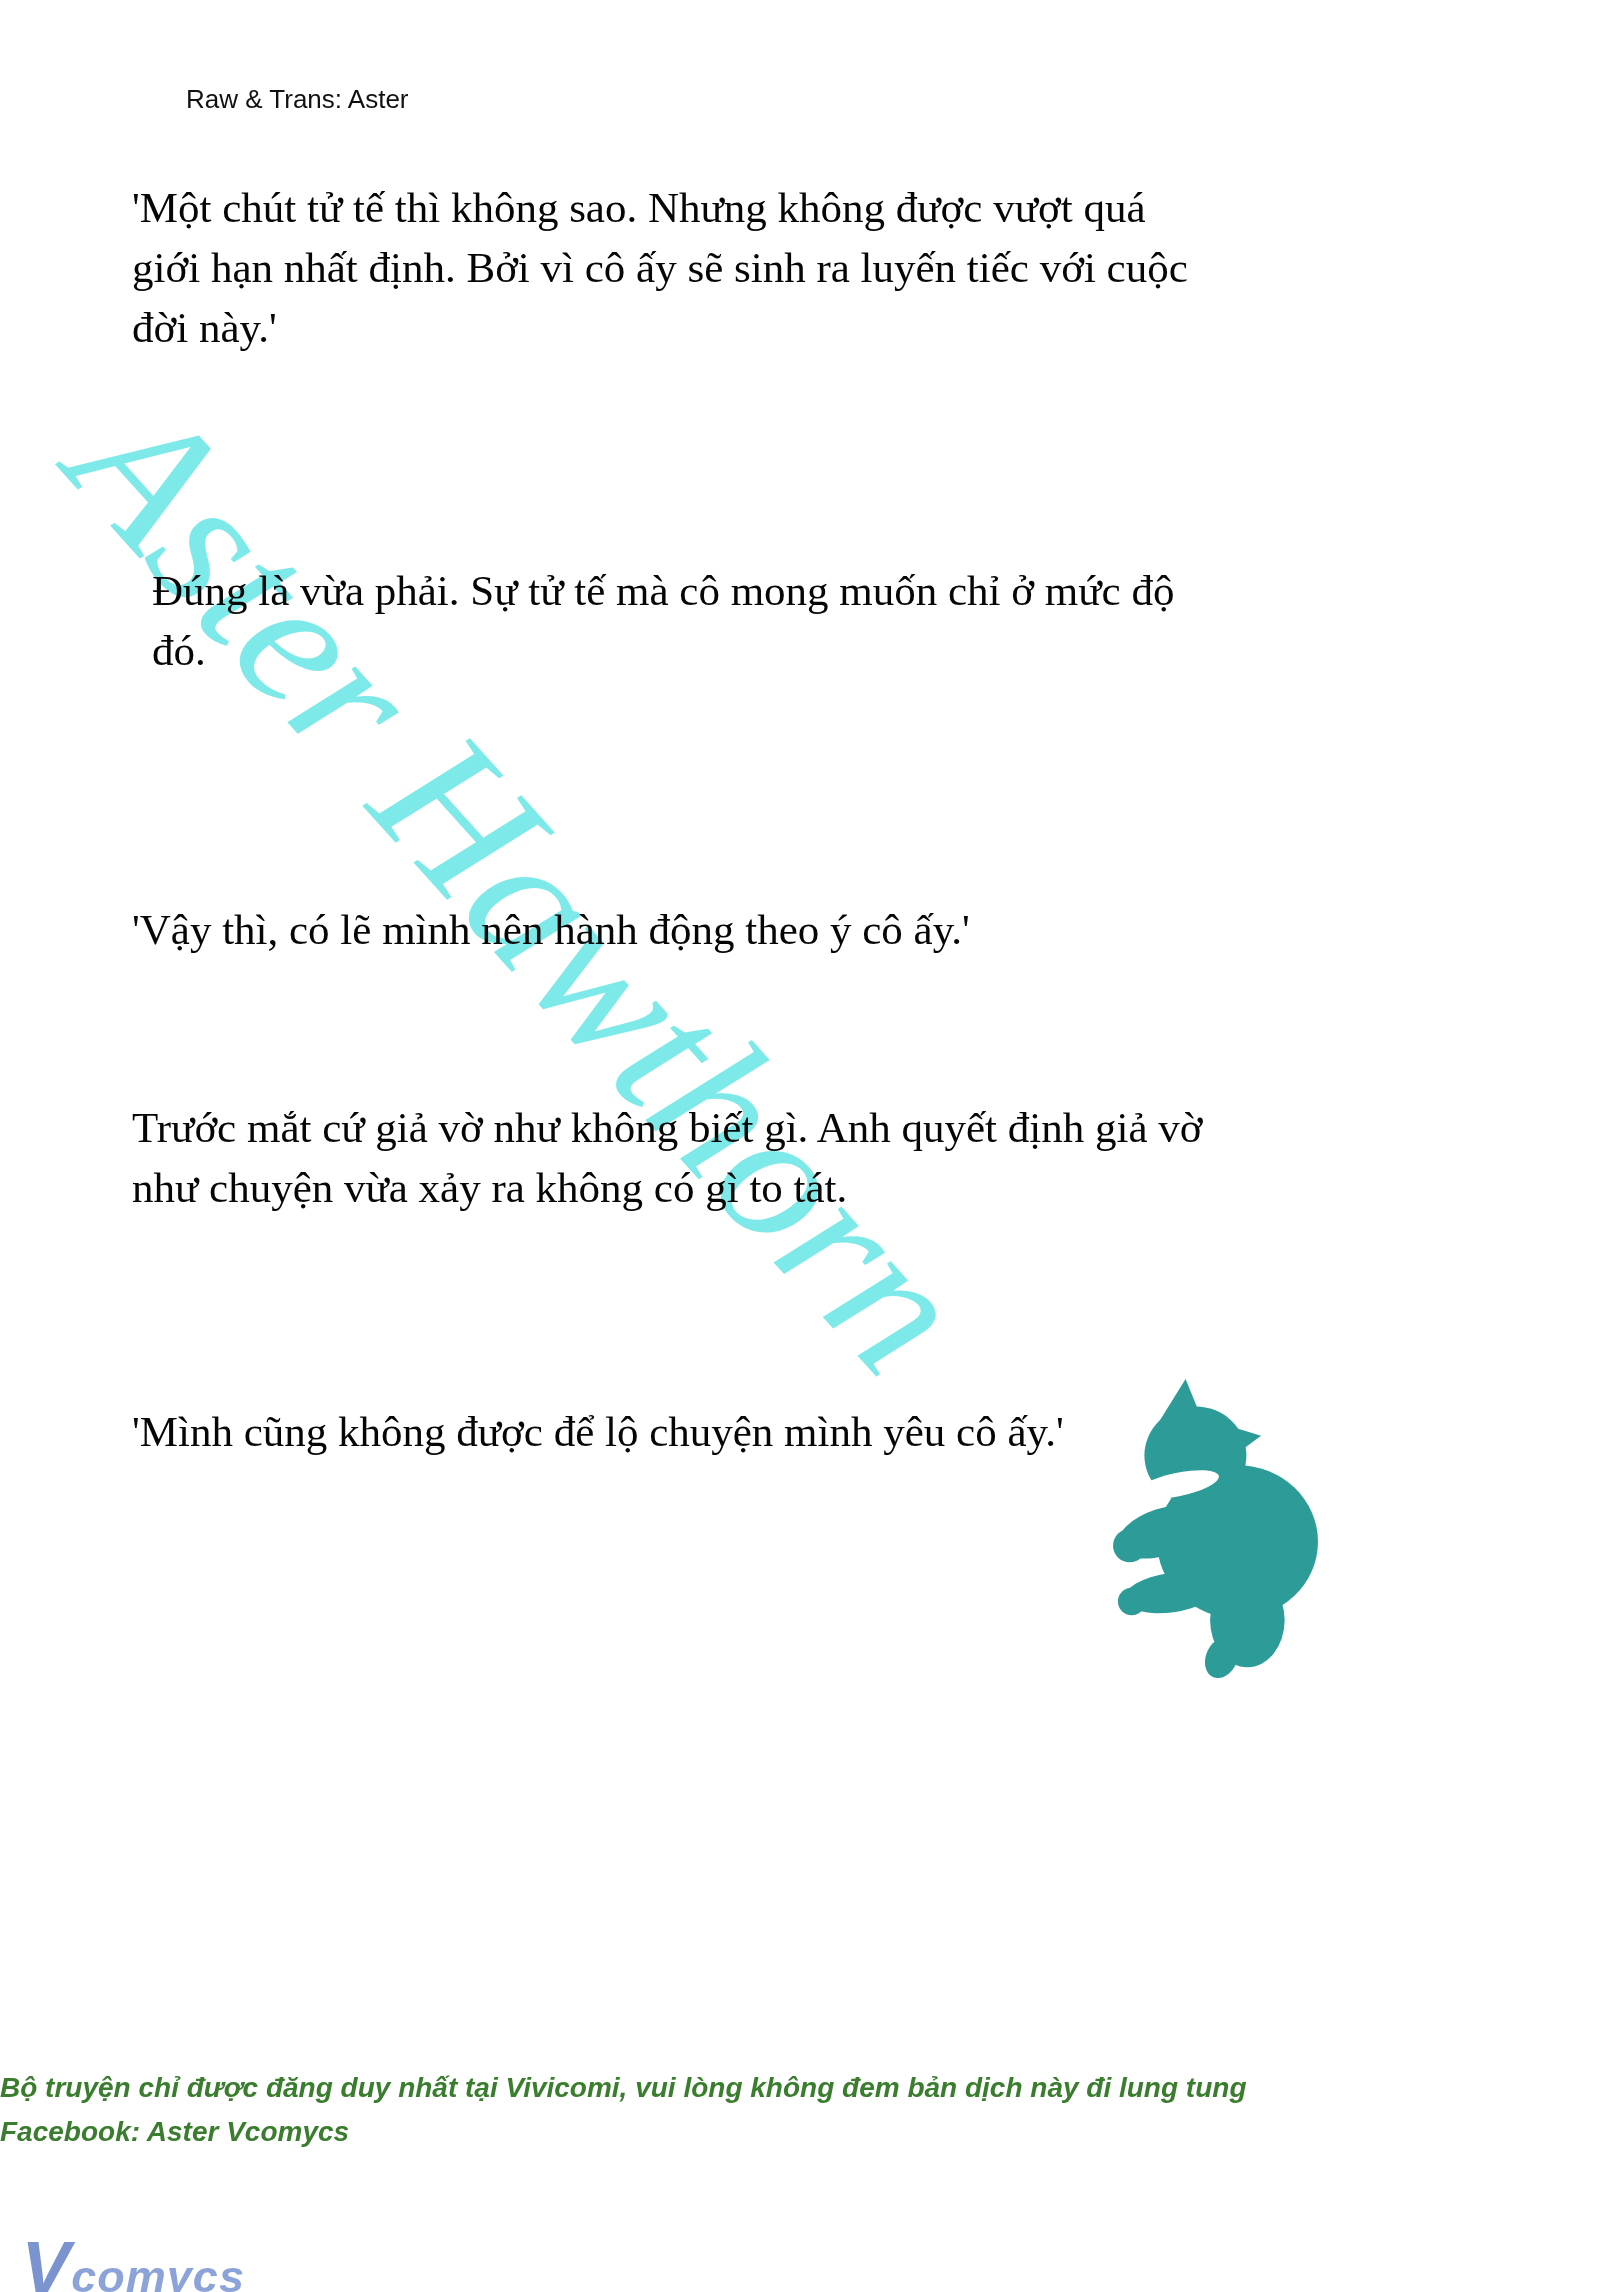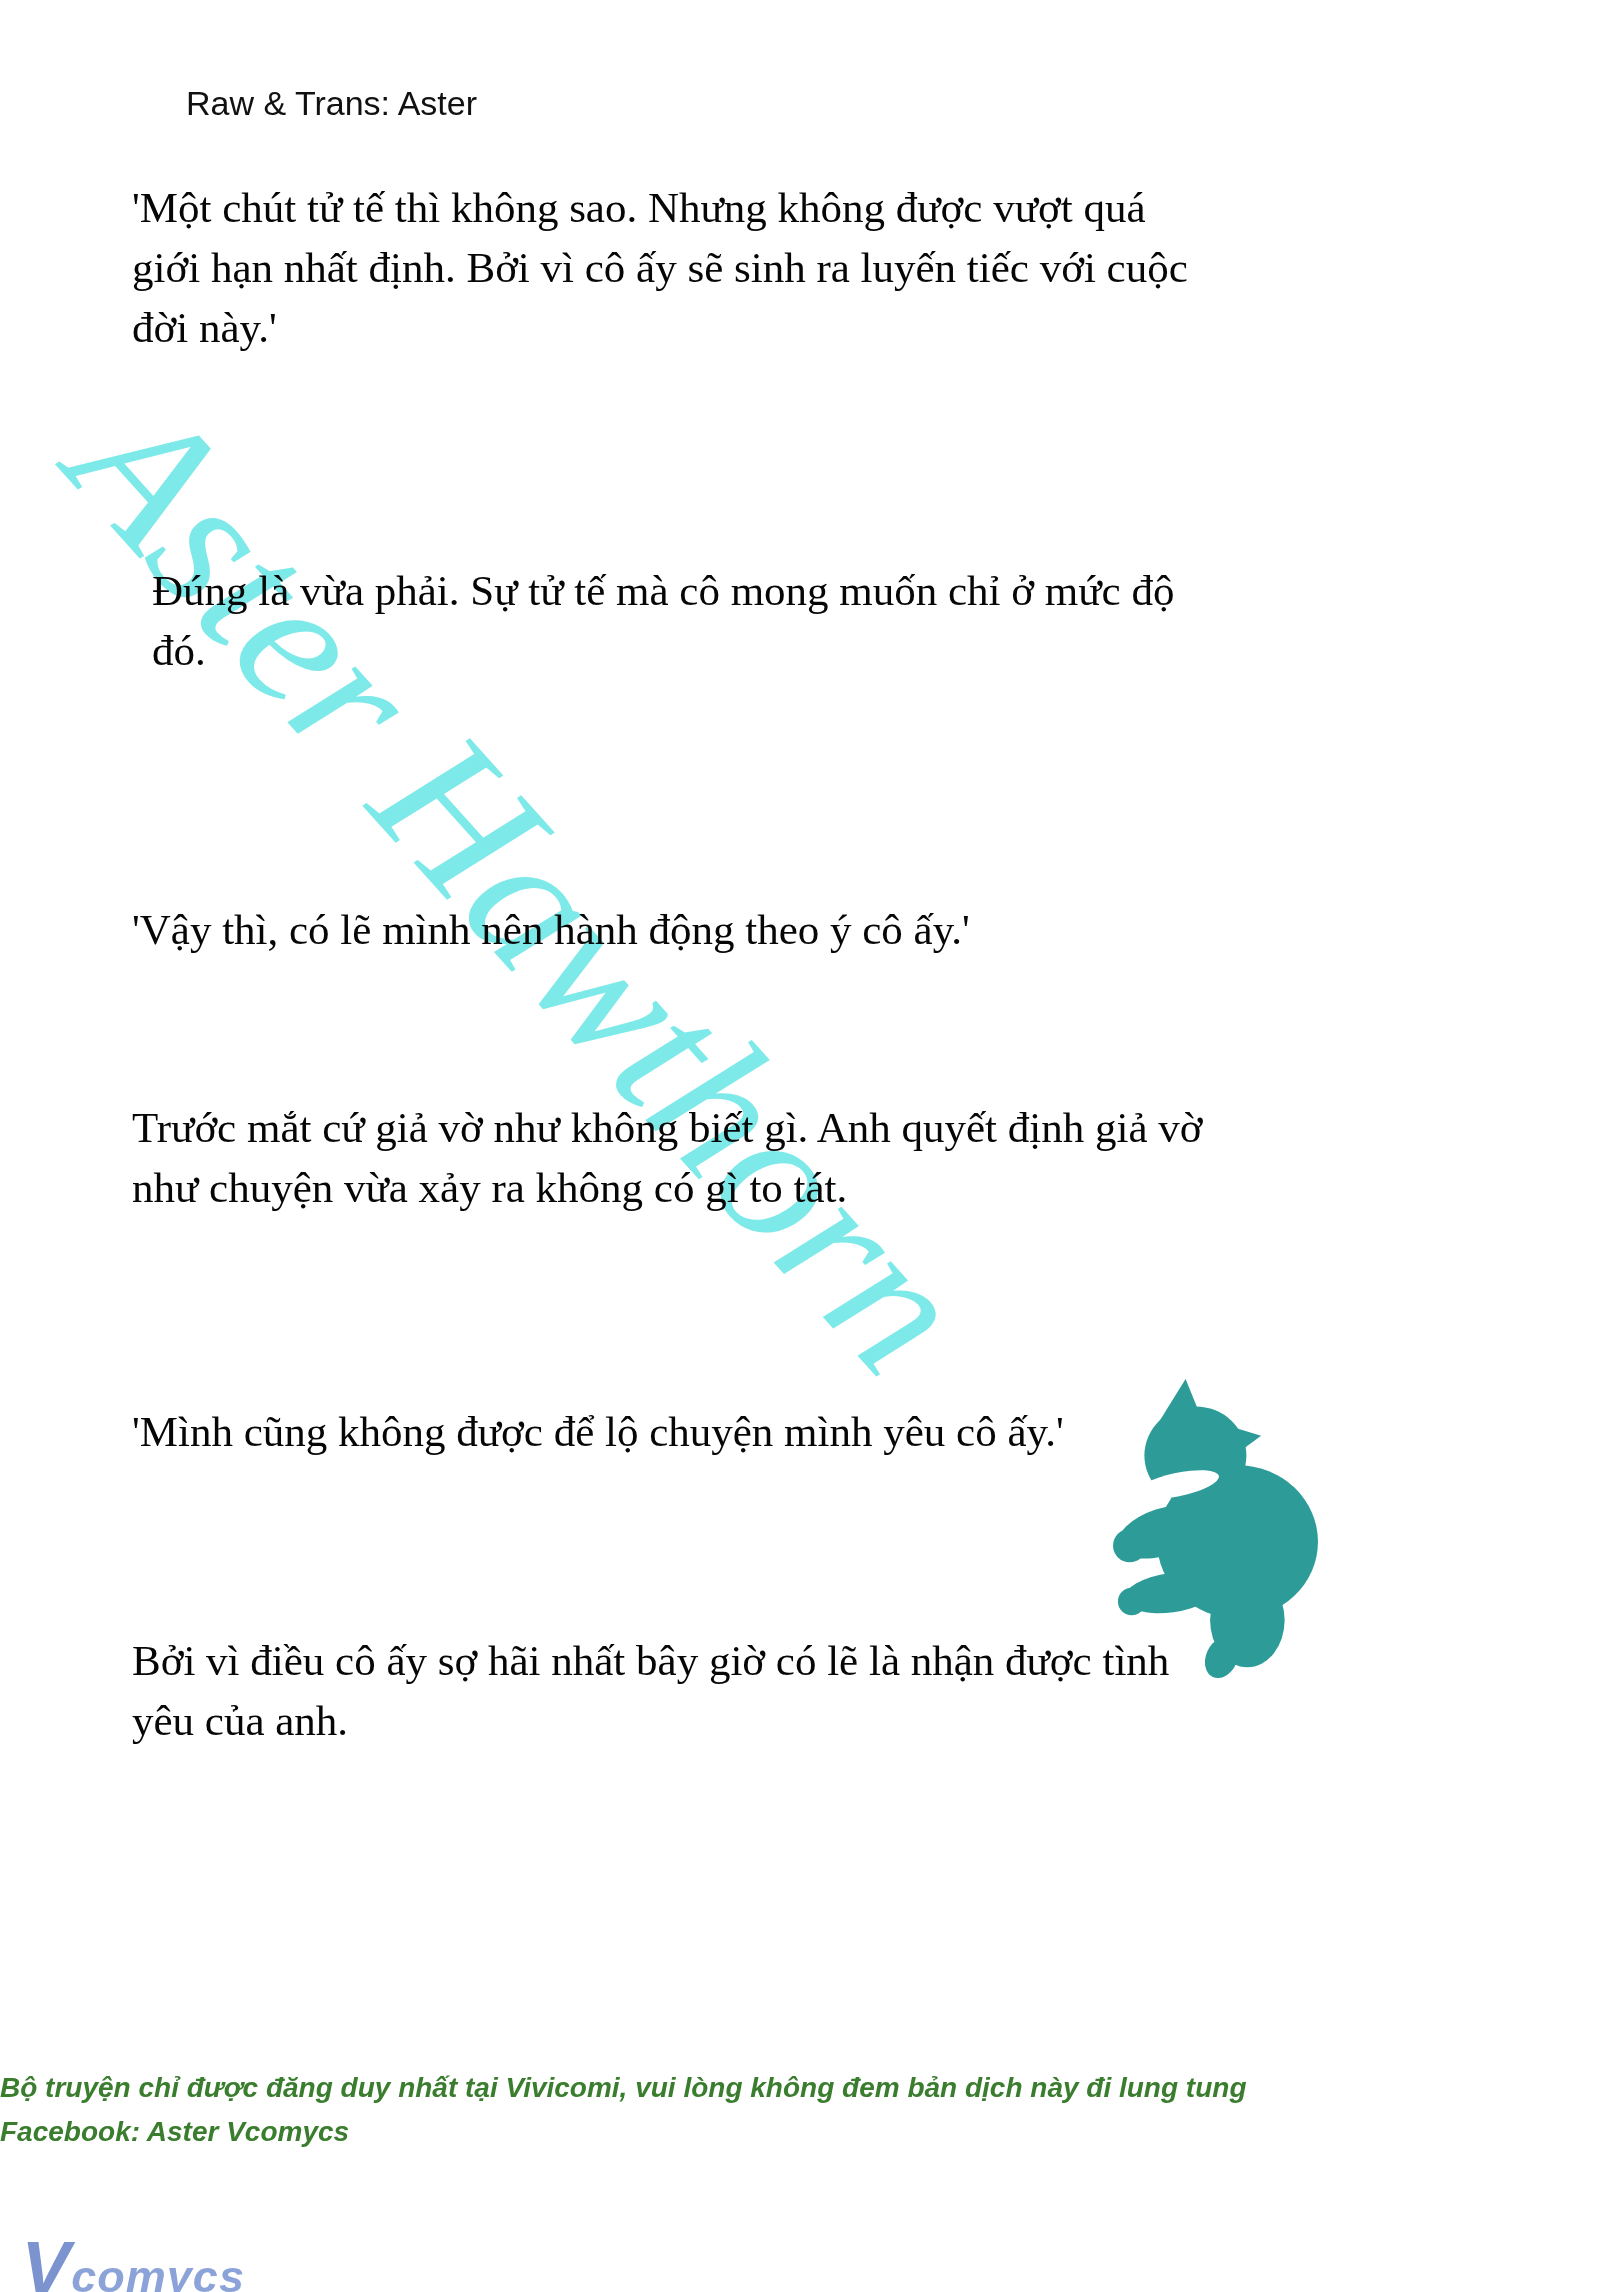--- a/index.html
+++ b/index.html
@@ -11,21 +11,21 @@
     overflow: hidden;
     font-family: "Liberation Serif", serif;
   }
 
   
   .credit {
     position: absolute;
     left: 186px;
     top: 84px;
     font-family: "Liberation Sans", sans-serif;
-    font-size: 34px;
+    font-size: 26px;
     color: #111111;
     white-space: nowrap;
   }
 
   
   .watermark {
     position: absolute;
     left: 181px;
     top: 365px;
     transform: rotate(48deg);
@@ -131,22 +131,20 @@
 
   <div class="para p1">'Một chút tử tế thì không sao. Nhưng không được vượt quá
 giới hạn nhất định. Bởi vì cô ấy sẽ sinh ra luyến tiếc với cuộc
 đời này.'</div>
   <div class="para p2">Đúng là vừa phải. Sự tử tế mà cô mong muốn chỉ ở mức độ
 đó.</div>
   <div class="para p3">'Vậy thì, có lẽ mình nên hành động theo ý cô ấy.'</div>
   <div class="para p4">Trước mắt cứ giả vờ như không biết gì. Anh quyết định giả vờ
 như chuyện vừa xảy ra không có gì to tát.</div>
   <div class="para p5">'Mình cũng không được để lộ chuyện mình yêu cô ấy.'</div>
-  <div class="para p6">Bởi vì điều cô ấy sợ hãi nhất bây giờ có lẽ là nhận được tình
-yêu của anh.</div>
 
   <div class="footer">
     <span class="fline">Bộ truyện chỉ được đăng duy nhất tại Vivicomi, vui lòng không đem bản dịch này đi lung tung</span>
     <span class="fline">Facebook: Aster Vcomycs</span>
   </div>
 
   <div class="logo">Vcomycs</div>
 
 </div>
 

